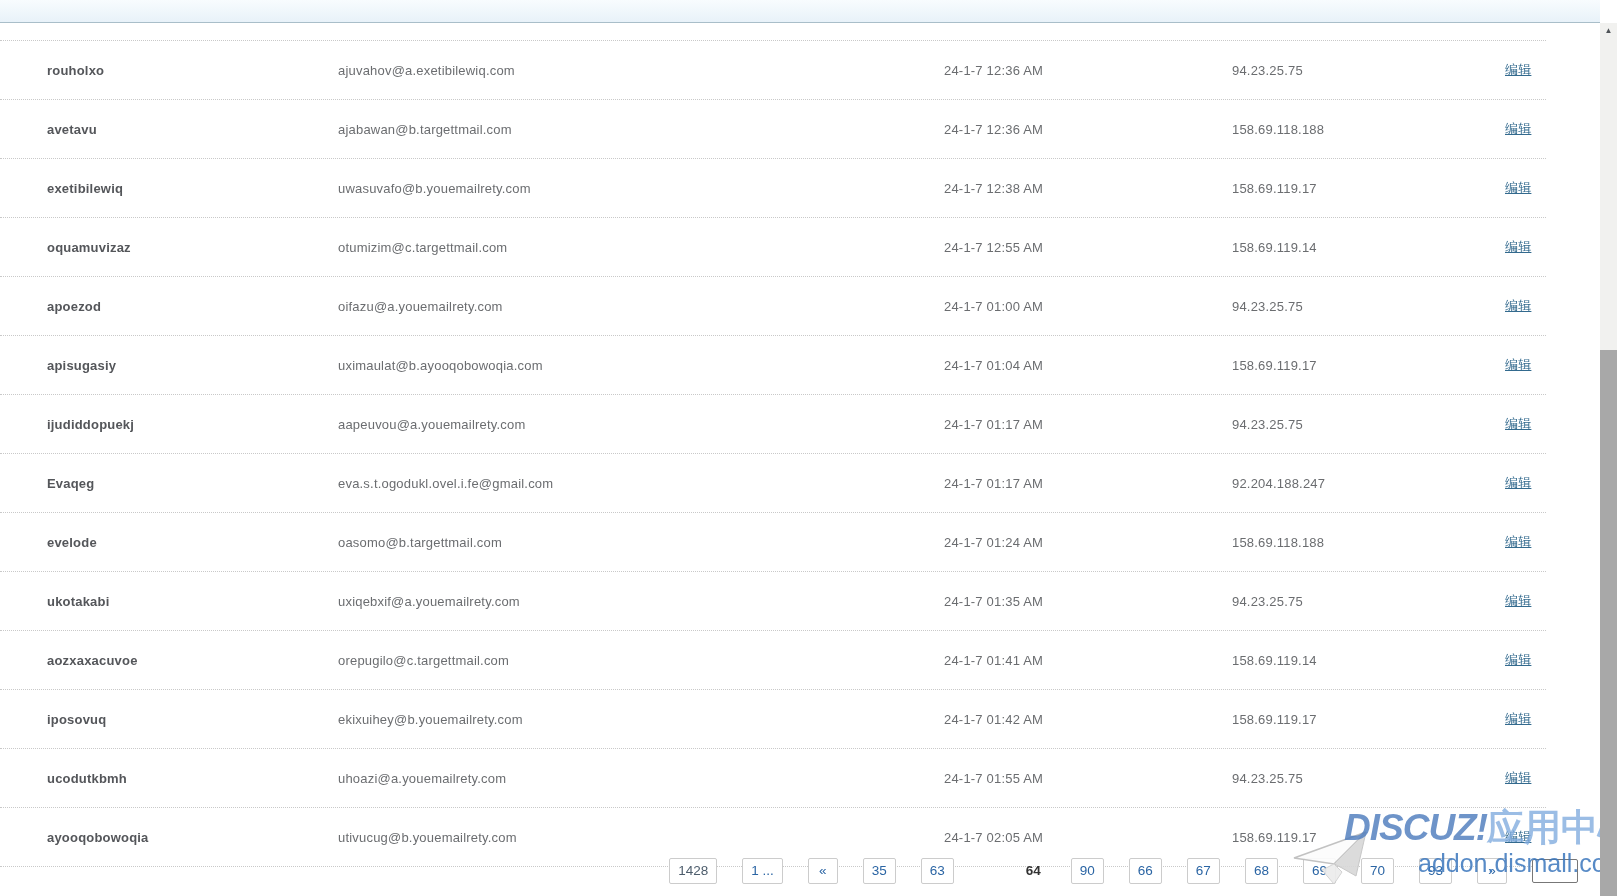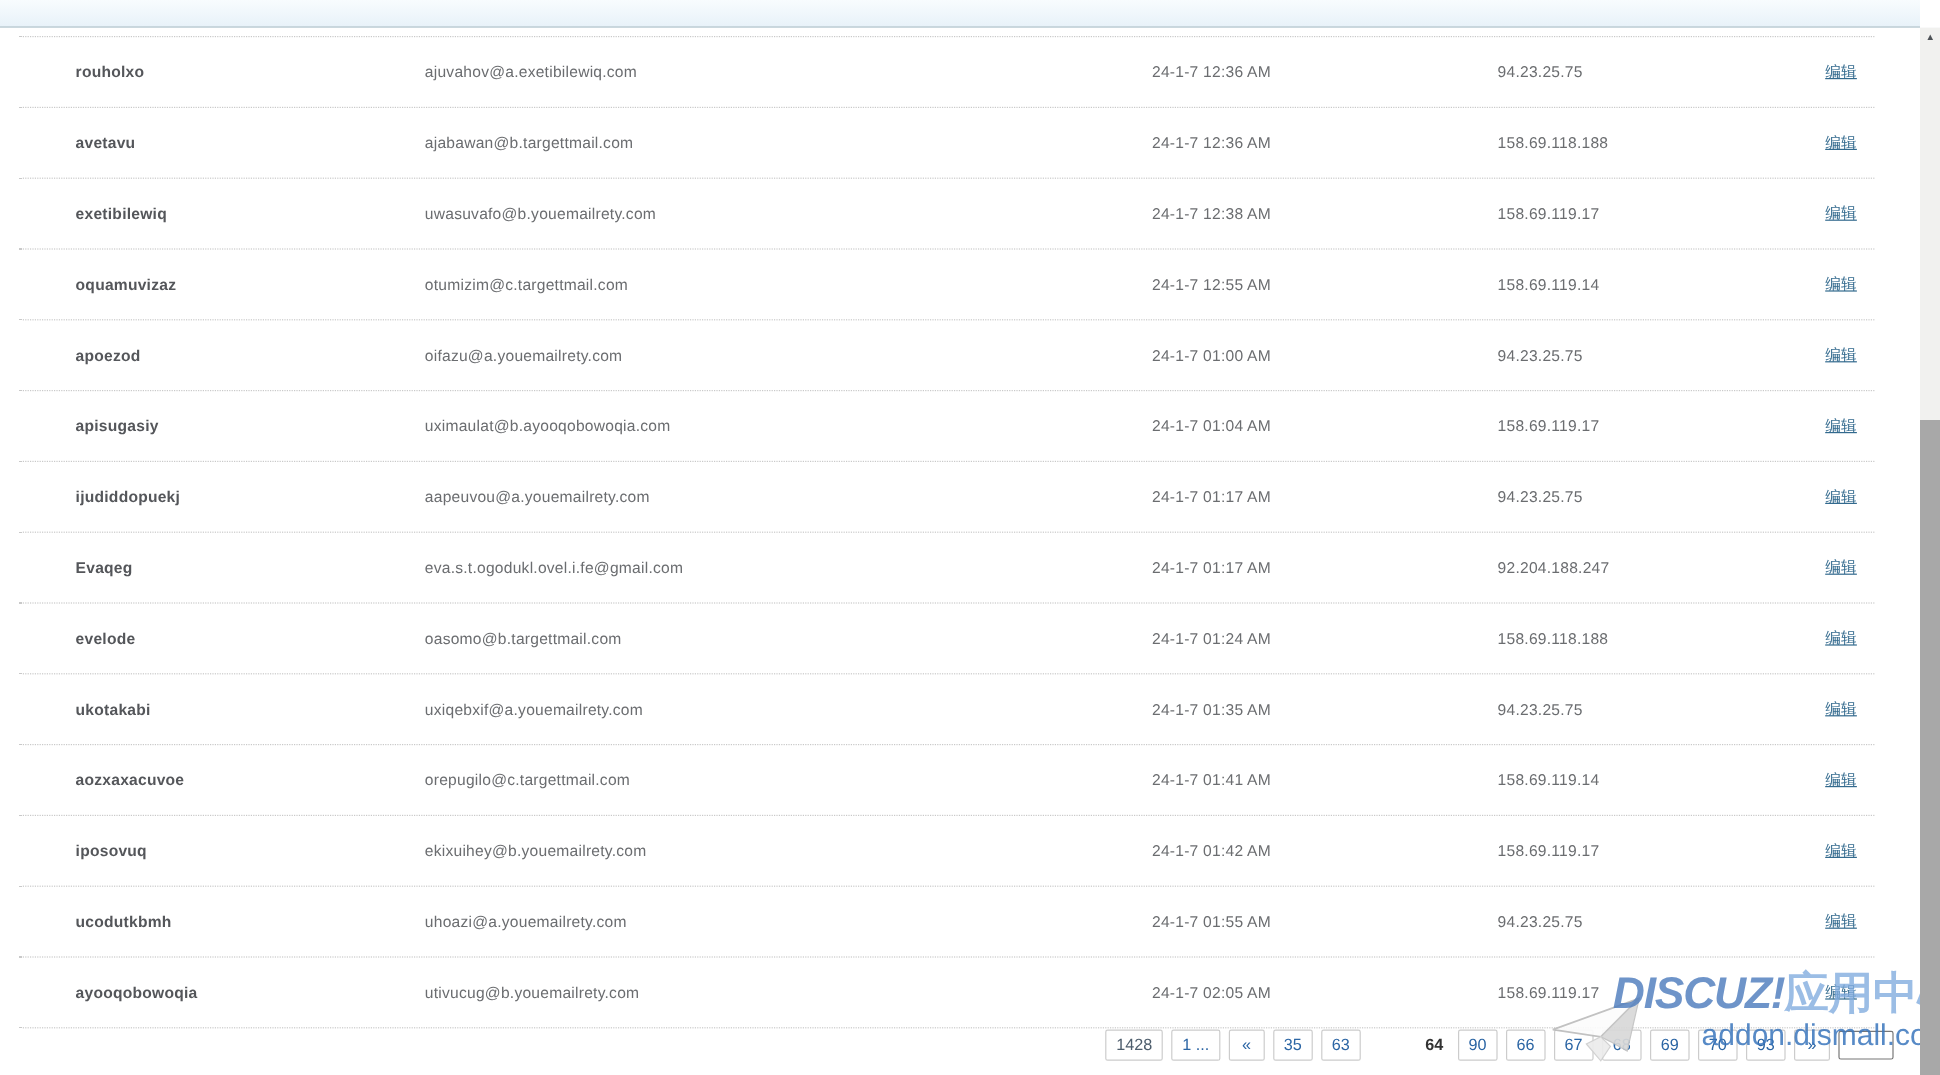--- a/index.html
+++ b/index.html
@@ -7,36 +7,36 @@
     width:1617px;height:896px;overflow:hidden;position:relative;
     background:#ffffff;font-family:"Liberation Sans","DejaVu Sans",sans-serif;
   }
   
   .topbar{
     position:absolute;top:0;left:0;width:1600px;height:22px;
     background:linear-gradient(#f8fcfe,#e8f2f9);
     border-bottom:1px solid #a9bec9;
   }
   
-  .table{position:absolute;top:30px;left:0;width:1546px;margin-left:16px;}
+  .table{position:absolute;top:40px;left:0;width:1546px;}
   .row{position:relative;height:58px;border-top:1px dotted #c9c9c9;}
   .table-bottom{border-top:1px dotted #c9c9c9;height:0;}
   .cell{
     position:absolute;top:50%;transform:translateY(-50%);
     font-size:13px;color:#6b6d70;white-space:nowrap;letter-spacing:.2px;
   }
   .c-user{left:47px;color:#54565a;font-weight:bold;}
   .c-email{left:338px;}
   .c-time{left:944px;}
   .c-ip{left:1232px;}
   .c-edit{left:1505px;color:#336a8e;text-decoration:underline;cursor:pointer;}
   
   .pager{
     position:absolute;top:858px;right:39px;height:26px;
-    display:flex;align-items:center;gap:7px;z-index:1;
+    display:flex;align-items:center;gap:25px;z-index:1;
   }
   .pg-btn{
     display:block;box-sizing:border-box;min-width:30px;padding:4px 8px;
     border:1px solid #cccccc;border-radius:2px;background:#ffffff;
     color:#2b65a4;font-size:13.5px;line-height:16px;text-align:center;
     text-decoration:none;white-space:nowrap;
   }
   .pg-btn:first-child{color:#4d5d6c;}
   .pg-btn.current{
     border:none;background:transparent;color:#333333;font-weight:bold;

